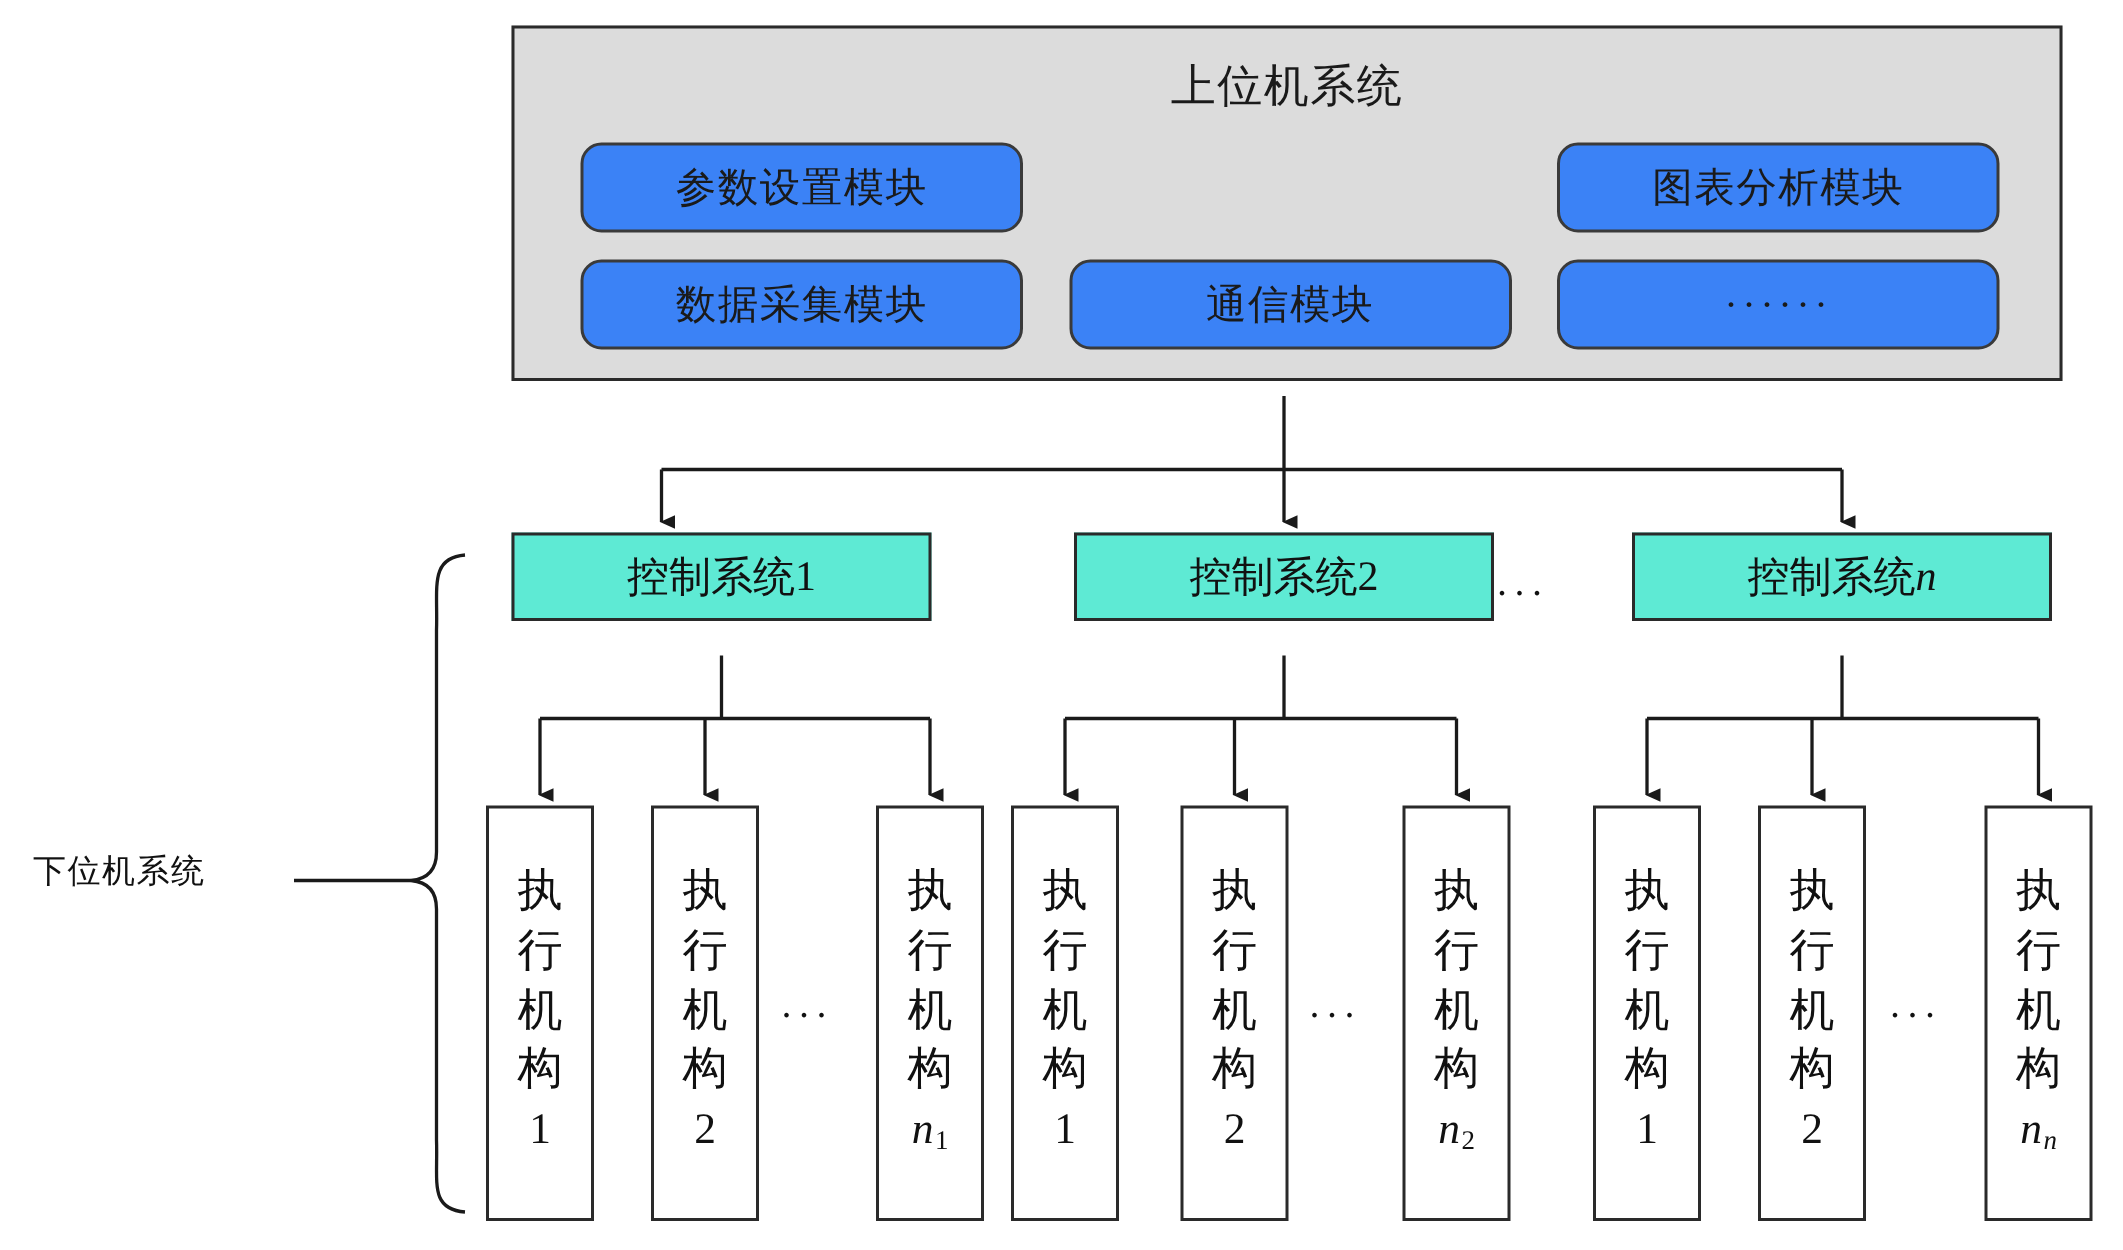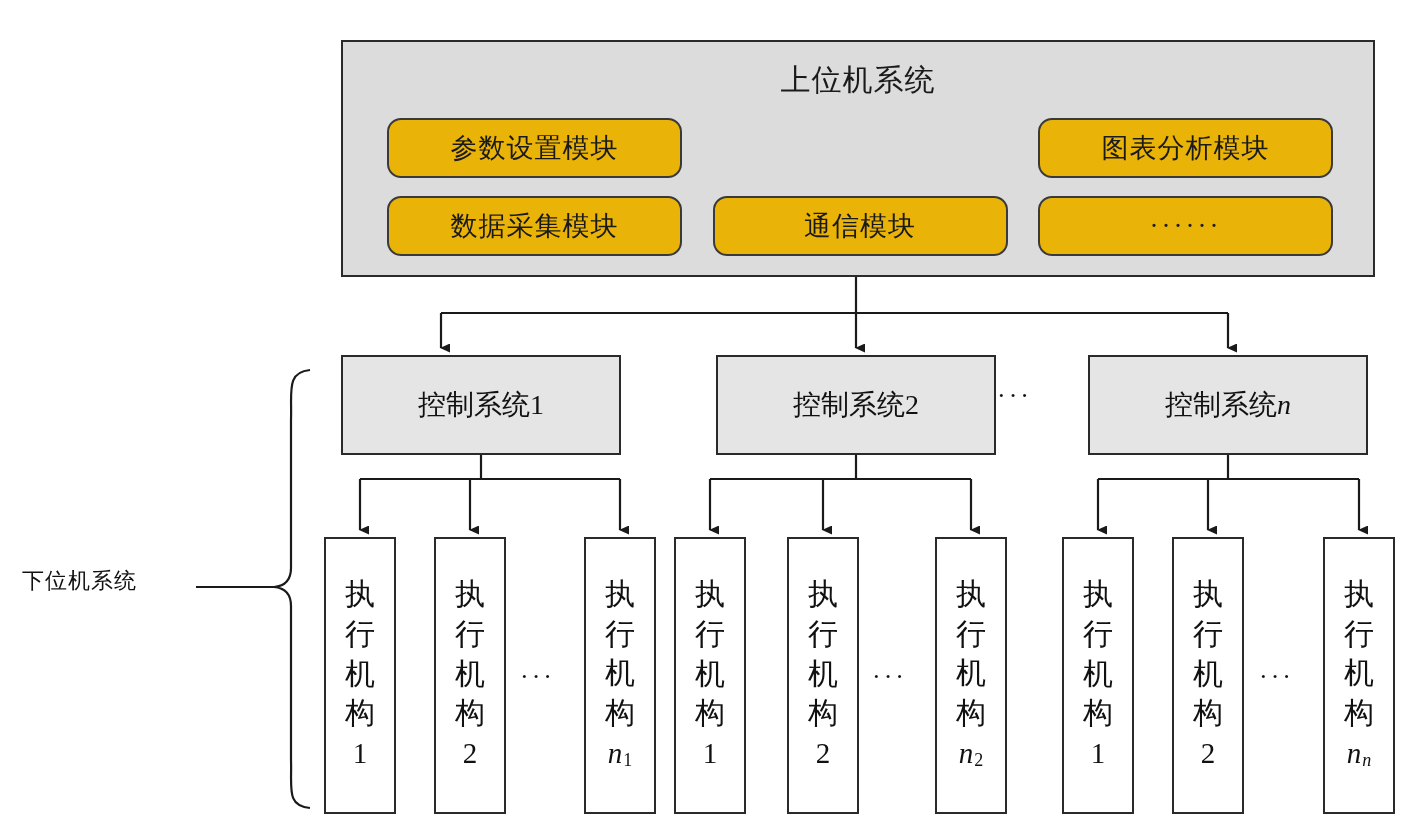--- a/index.html
+++ b/index.html
@@ -21,21 +21,21 @@
   svg.layer {
     position: absolute;
     top: 0;
     left: 0;
     width: 1415px;
     height: 833px;
   }
   .host-panel {
     position: absolute;
     left: 341px;
-    top: 40px;
+    top: 17px;
     width: 1034px;
     height: 237px;
     background: #dcdcdc;
     border: 2px solid #2a2a2a;
     box-sizing: border-box;
   }
   .host-title {
     position: absolute;
     left: 0;
     top: 18px;
@@ -50,21 +50,21 @@
     left: 44px;
     top: 76px;
     width: 946px;
     display: grid;
     grid-template-columns: 295px 1fr 295px 1fr 295px;
     grid-template-rows: 60px 18px 60px;
   }
   .module-btn {
     border: 2px solid #3a3a3a;
     border-radius: 14px;
-    background: #eab308;
+    background: #3b82f6;
     display: flex;
     align-items: center;
     justify-content: center;
     font-size: 27px;
     color: #1a1a1a;
     box-sizing: border-box;
     letter-spacing: 1px;
   }
   .module-btn.m0 { grid-column: 1; grid-row: 1; }
   .module-btn.m1 { grid-column: 3; grid-row: 1; }
@@ -74,23 +74,23 @@
   .module-btn.m5 { grid-column: 5; grid-row: 3; }
   .dots-label {
     font-size: 27px;
     letter-spacing: 3px;
   }
 
   .ctrl-box {
     position: absolute;
     top: 355px;
     width: 280px;
-    height: 100px;
+    height: 59px;
     border: 2px solid #2a2a2a;
-    background: #e5e5e5;
+    background: #5eead4;
     box-sizing: border-box;
     display: flex;
     align-items: center;
     justify-content: center;
     font-size: 28px;
     color: #111111;
   }
   .ctrl-box .idx {
     font-style: italic;
     font-family: "Liberation Serif", "DejaVu Serif", serif;

